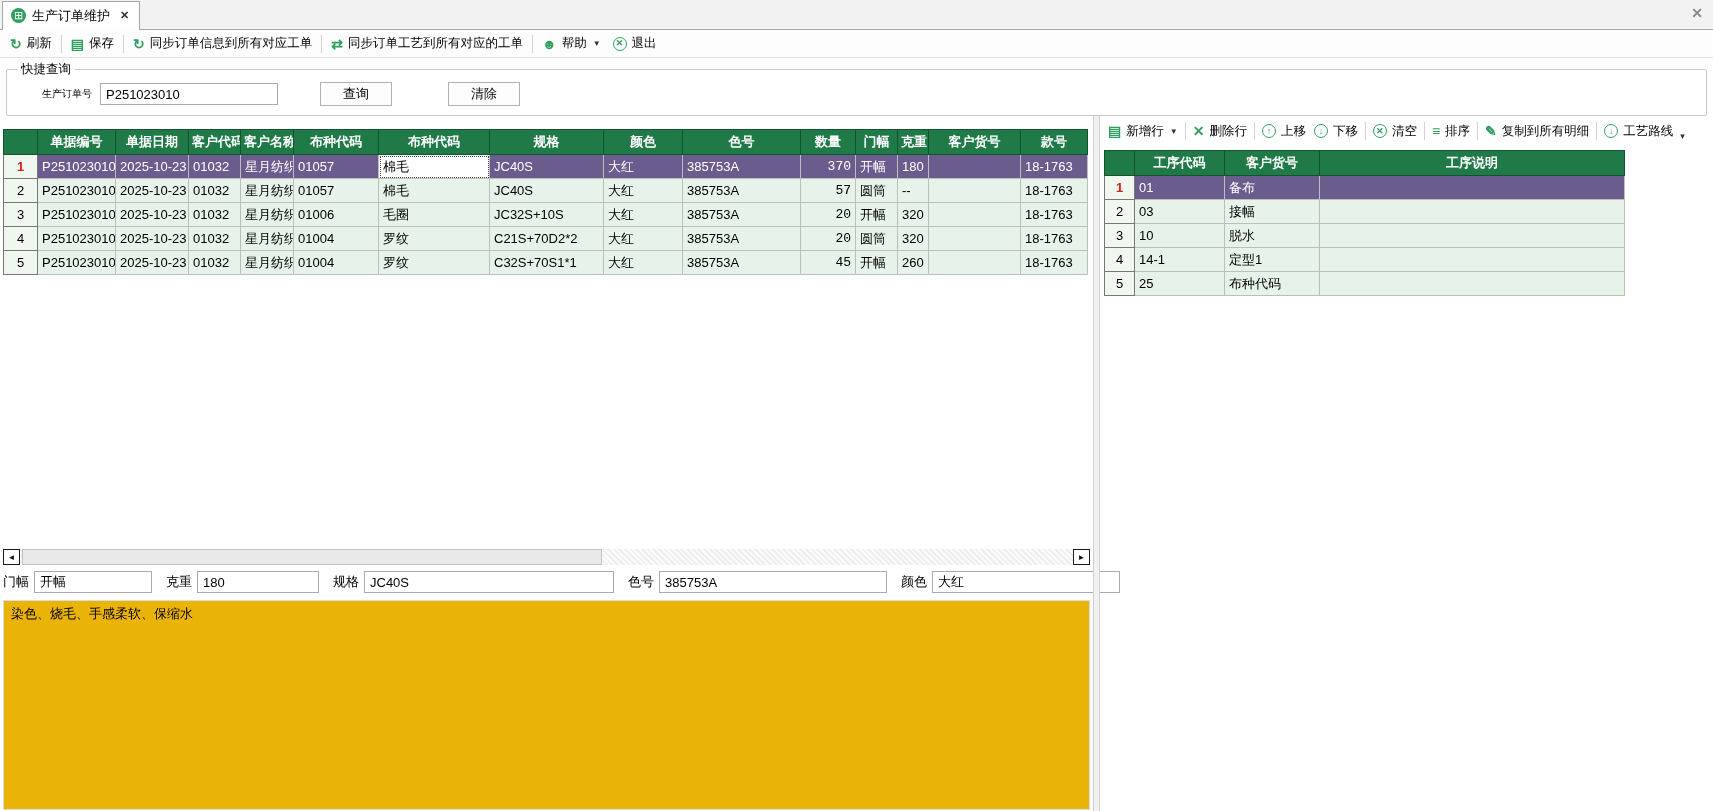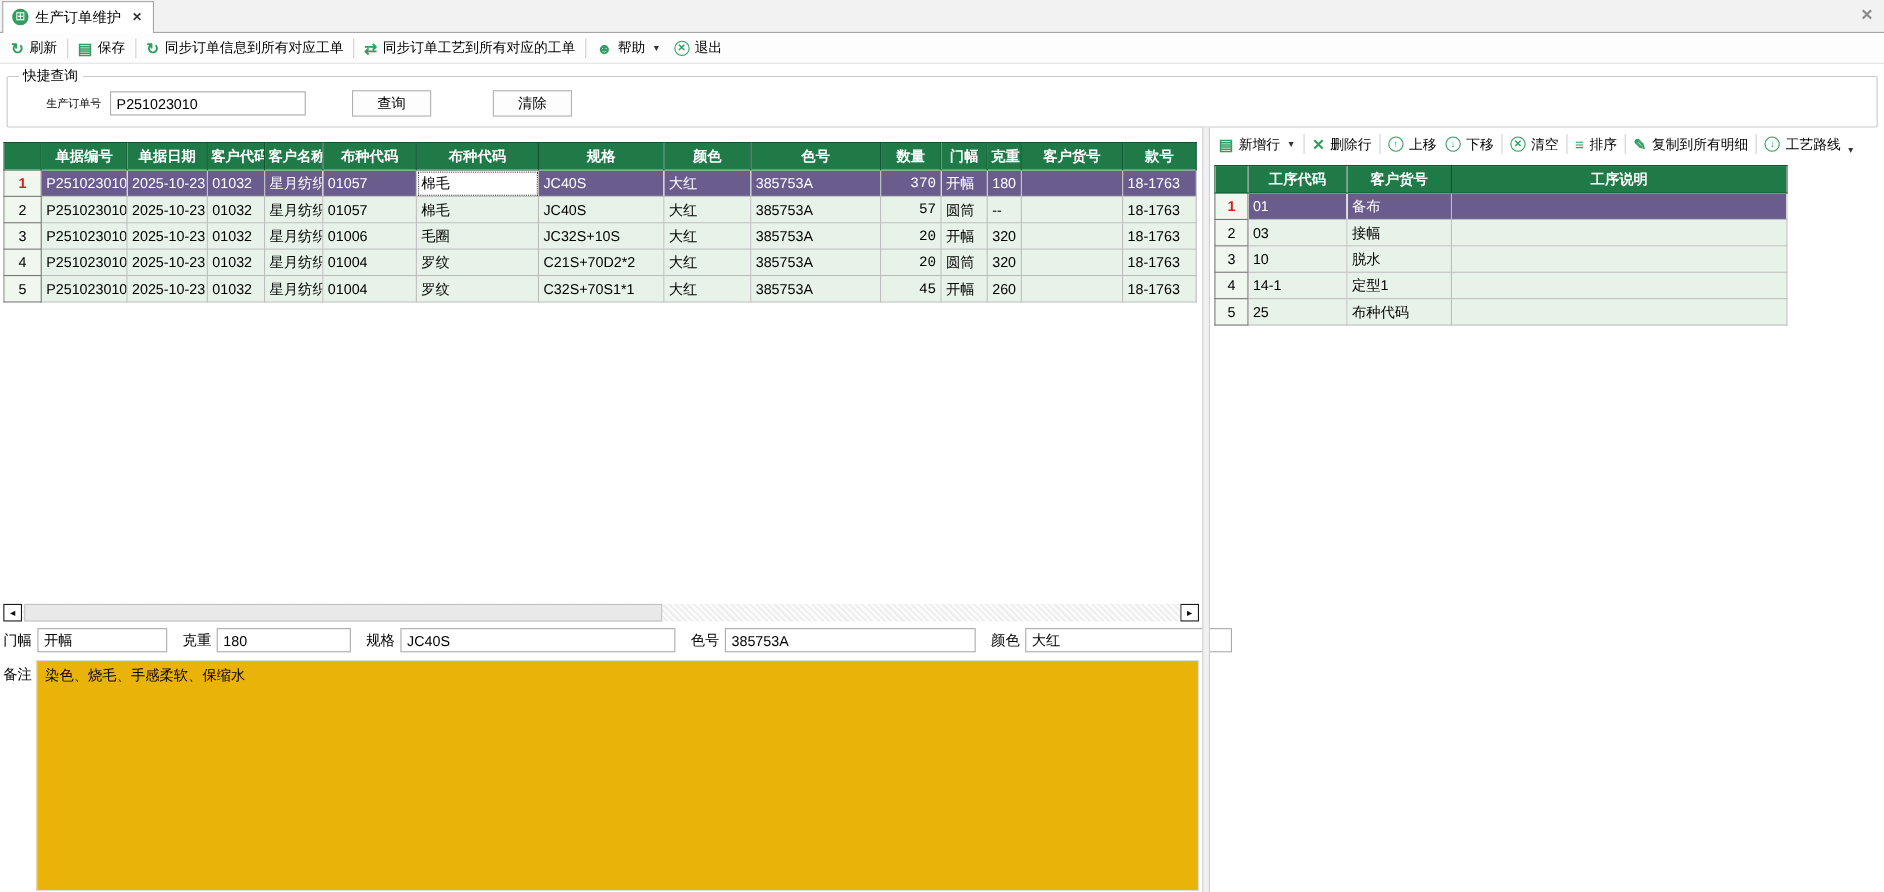--- a/index.html
+++ b/index.html
@@ -293,21 +293,20 @@
         <span class="fgroup">
           <span class="flabel">色号</span>
           <input class="finput f-sehao" value="385753A" style="">
         </span>
         <span class="fgroup">
           <span class="flabel">颜色</span>
           <input class="finput f-yanse" value="大红" style="">
         </span>
       </div>
     <div class="remark">
-      <span class="rlabel">备注</span>
       <div class="rbox">染色、烧毛、手感柔软、保缩水</div>
     </div>
   </div>
 
   <div class="splitter"></div>
 
   <div class="right">
     <div class="dtoolbar" id="detail-toolbar">
         <span class="titem">
           <span class="ic">▤</span>

